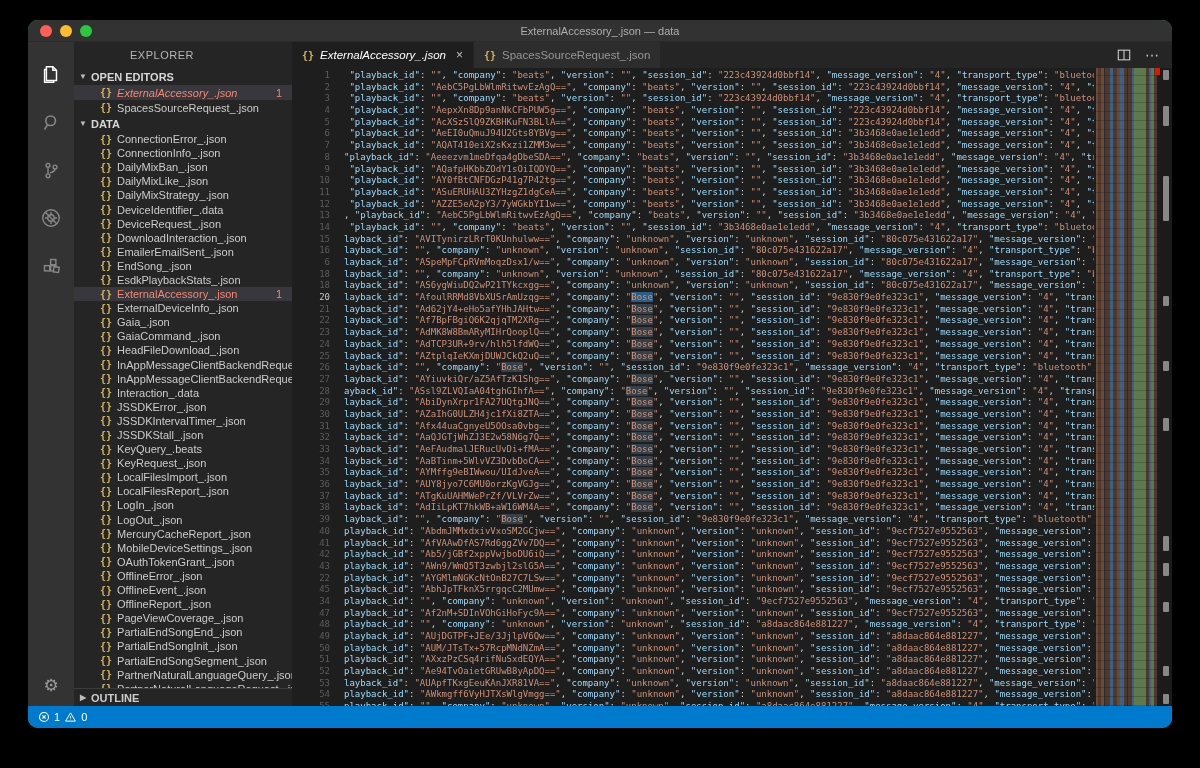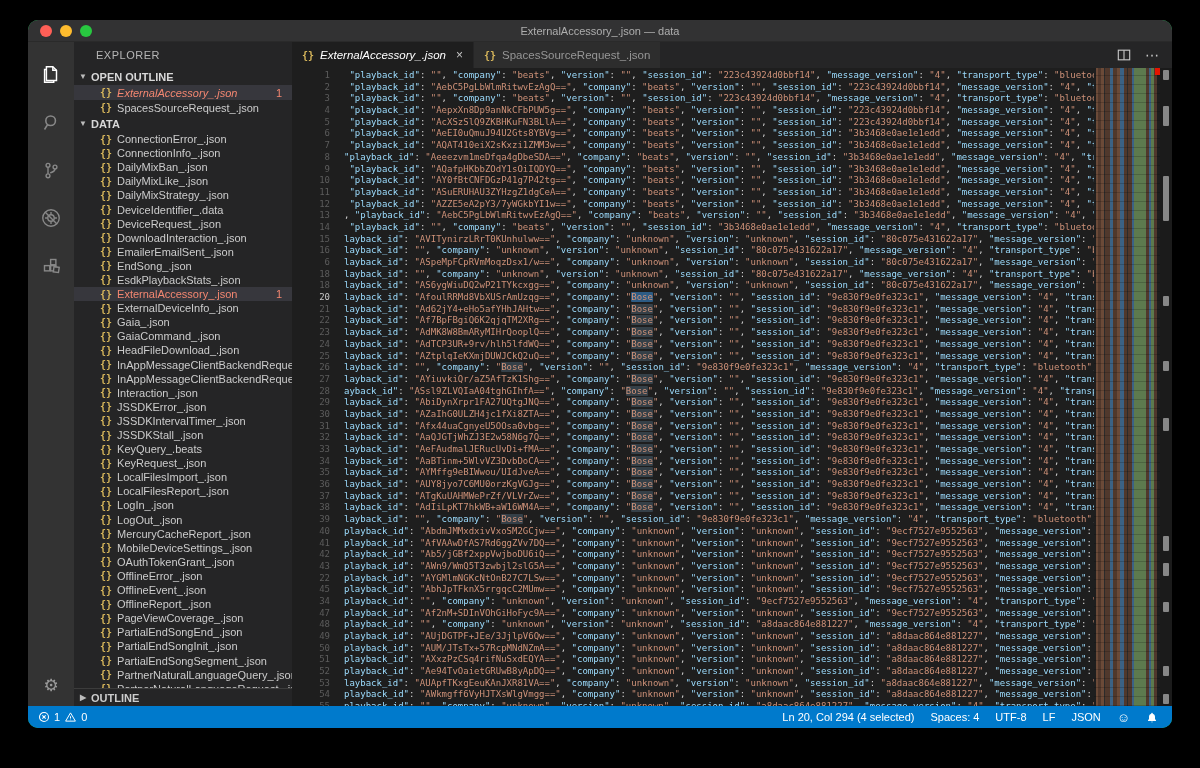--- a/index.html
+++ b/index.html
@@ -21,22 +21,22 @@
   .activitybar { width:46px; background:#333333; display:flex; flex-direction:column;
                  align-items:center; padding-top:8px; flex:0 0 46px; }
   .ab-icon { width:46px; height:48px; display:flex; align-items:center; justify-content:center;
              color:#888; }
   .ab-icon.active { color:#fff; }
   .ab-spacer { flex:1; }
   .ab-gear { font-size:17px; color:#9a9a9a; margin-bottom:10px; }
   
   .sidebar { width:218px; background:#252526; flex:0 0 218px; display:flex;
              flex-direction:column; overflow:hidden; color:#cccccc; }
-  .sb-title { height:26px; line-height:26px; padding-left:22px; font-size:11px;
-              letter-spacing:.5px; color:#b6b6b6; }
+  .sb-title { height:26px; line-height:26px; padding-left:28px; font-size:11px;
+              letter-spacing:.5px; color:#b6b6b6;margin-left:28px; }
   .sb-section { height:17px; display:flex; align-items:center; font-size:11px;
                 font-weight:bold; color:#d8d8d8; padding-left:4px; gap:3px; }
   .twisty { font-size:8px; color:#bbb; width:10px; text-align:center; }
   .sb-row { height:15px; display:flex; align-items:center; padding-left:26px;
             font-size:11px; white-space:nowrap; }
   .file-list { flex:1; overflow:hidden; }
   .file-list .sb-row { height:14.1px; }
   .sb-row .json-ic { color:#d9b85c; font-size:10px; font-weight:bold; margin-right:5px;
                      font-family:"DejaVu Sans Mono", monospace; }
   .sb-row.selected { background:#37373d; }
@@ -151,21 +151,21 @@
         </svg>
       </div>
       <div class="ab-spacer"></div>
       <div class="ab-gear">⚙</div>
     </div>
 
     <div class="sidebar">
       <div class="sb-title">EXPLORER</div>
       <div class="sb-section">
         <span class="twisty">▼</span>
-        <span>OPEN OUTLINE</span>
+        <span>OPEN EDITORS</span>
       </div>
       <div id="open-editors">
           <div class="sb-row selected error-file italic">
             <span class="json-ic">{}</span>
             <span class="lbl">ExternalAccessory_.json</span>
             <span class="badge">1</span>
           </div>
           <div class="sb-row">
             <span class="json-ic">{}</span>
             <span class="lbl">SpacesSourceRequest_.json</span>
@@ -244,21 +244,21 @@
           <div class="sb-row">
             <span class="json-ic">{}</span>
             <span class="lbl">InAppMessageClientBackendRequestErro...</span>
           </div>
           <div class="sb-row">
             <span class="json-ic">{}</span>
             <span class="lbl">InAppMessageClientBackendRequestPerf...</span>
           </div>
           <div class="sb-row">
             <span class="json-ic">{}</span>
-            <span class="lbl">Interaction_.json</span>
+            <span class="lbl">Interaction_.data</span>
           </div>
           <div class="sb-row">
             <span class="json-ic">{}</span>
             <span class="lbl">JSSDKError_.json</span>
           </div>
           <div class="sb-row">
             <span class="json-ic">{}</span>
             <span class="lbl">JSSDKIntervalTimer_.json</span>
           </div>
           <div class="sb-row">
@@ -510,28 +510,14 @@
         <span>1</span>
       </span>
       <span class="sb-item">
         <svg width="13" height="12" viewBox="0 0 16 16" fill="none" stroke="#fff" stroke-width="1.3">
           <path d="M8 2.5L14.5 13.5H1.5L8 2.5z"></path>
             <path d="M8 7v3M8 11.6v.6"></path>
         </svg>
         <span>0</span>
       </span>
     </div>
-    <div class="sb-right">
-      <span>Ln 20, Col 294 (4 selected)</span>
-      <span>Spaces: 4</span>
-      <span>UTF-8</span>
-      <span>LF</span>
-      <span>JSON</span>
-      <span style="font-size:13px;">☺</span>
-      <span>
-        <svg width="12" height="13" viewBox="0 0 16 16" fill="#fff">
-          <path d="M8 1.5a1 1 0 0 1 1 1v.4c1.8.45 3 2 3 4.1v3l1.3 1.8v.7H2.7v-.7L4 10V7c0-2.1 1.2-3.65 3-4.1v-.4a1 1 0 0 1 1-1z"></path>
-          <path d="M6.6 13.5a1.5 1.5 0 0 0 2.8 0z"></path>
-        </svg>
-      </span>
-    </div>
   </div>
 </div>
 
 </body></html>

